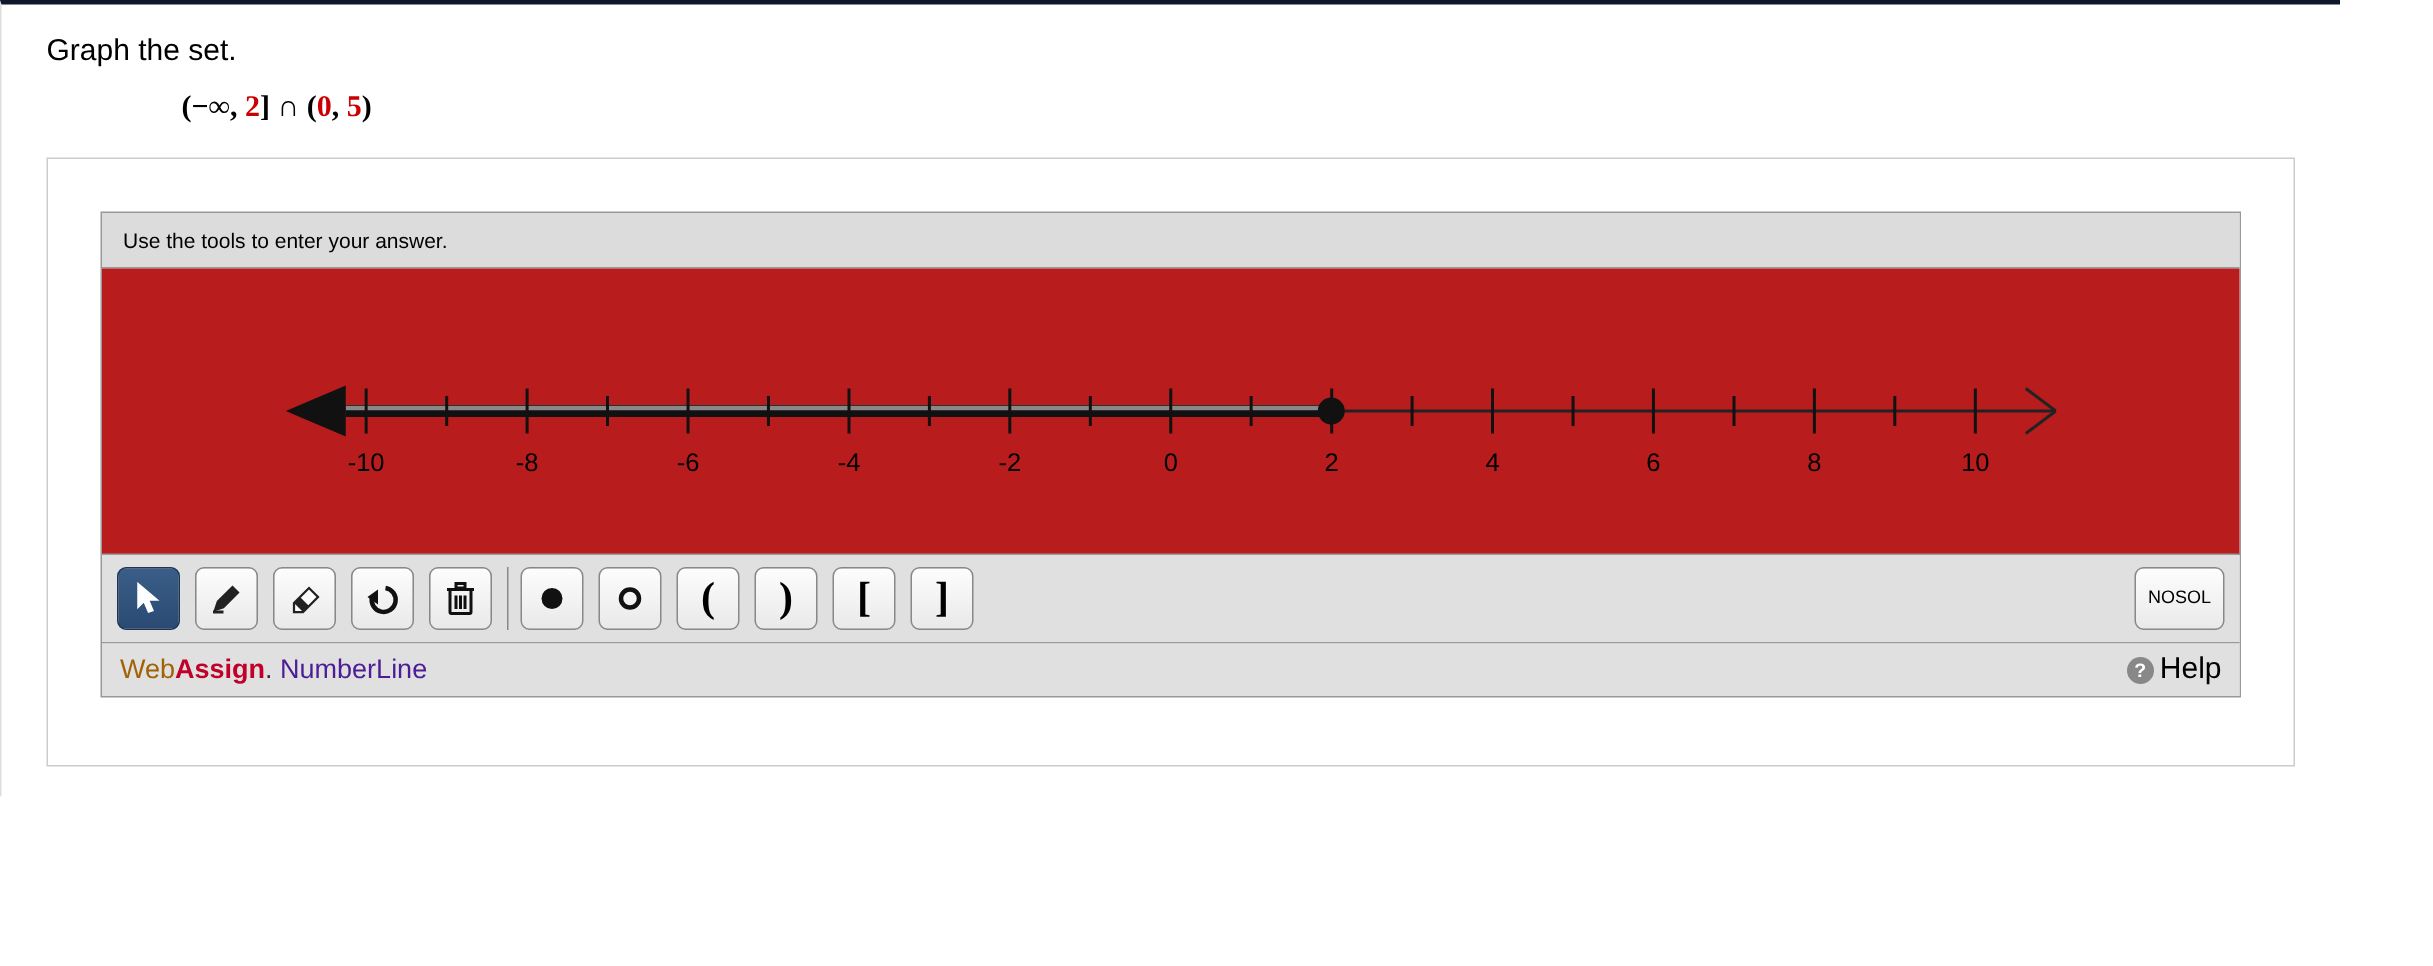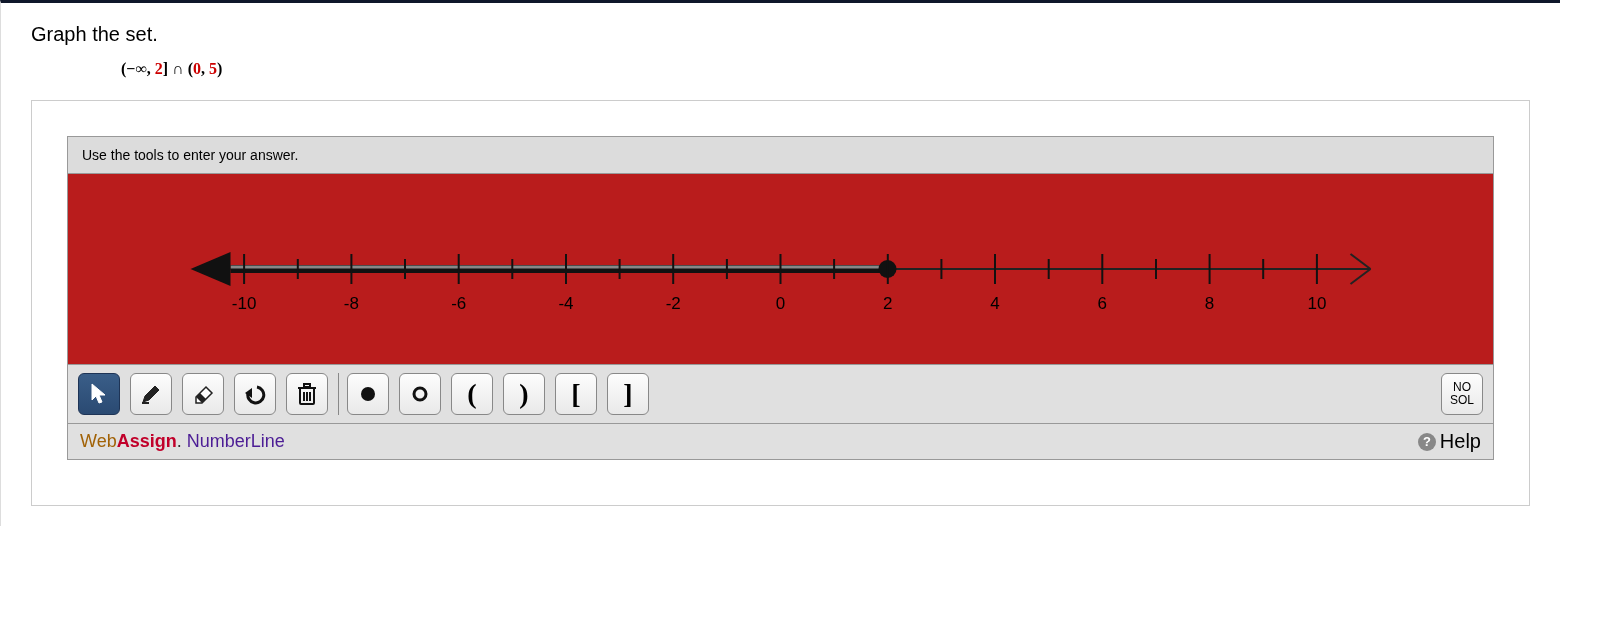--- a/index.html
+++ b/index.html
@@ -15,21 +15,21 @@
     border-top: 3px solid #0f172a;
     border-left: 1px solid #ddd;
     width: 1560px;
     box-sizing: border-box;
   }
   .question-text {
     font-size: 20px;
     margin-bottom: 14px;
   }
   .expr {
-    font-size: 16px;
+    font-size: 20px;
     font-weight: bold;
     margin-left: 90px;
     margin-bottom: 22px;
     font-family: "Times New Roman", serif;
   }
   .expr .p { color:#000; }
   .expr .r { color:#c00; }
   .expr .cap { font-weight: normal; }
   .tool-outer {
     border: 1px solid #ccc;
@@ -87,21 +87,21 @@
     margin: 0 8px 0 0;
   }
   .tools-spacer { flex:1; }
   .nosol-btn {
     height: 42px;
     border-radius: 6px;
     border: 1px solid #888;
     background: linear-gradient(#fdfdfd,#e9e9e9);
     padding: 0 8px;
     display: inline-flex;
-    flex-direction: column;
+    flex-direction: row;
     align-items: center;
     justify-content: center;
     cursor: pointer;
     font-family: Arial, sans-serif;
     font-size: 12px;
     line-height: 1.1;
     box-sizing: border-box;
   }
   .tw-footer {
     background: #e0e0e0;

